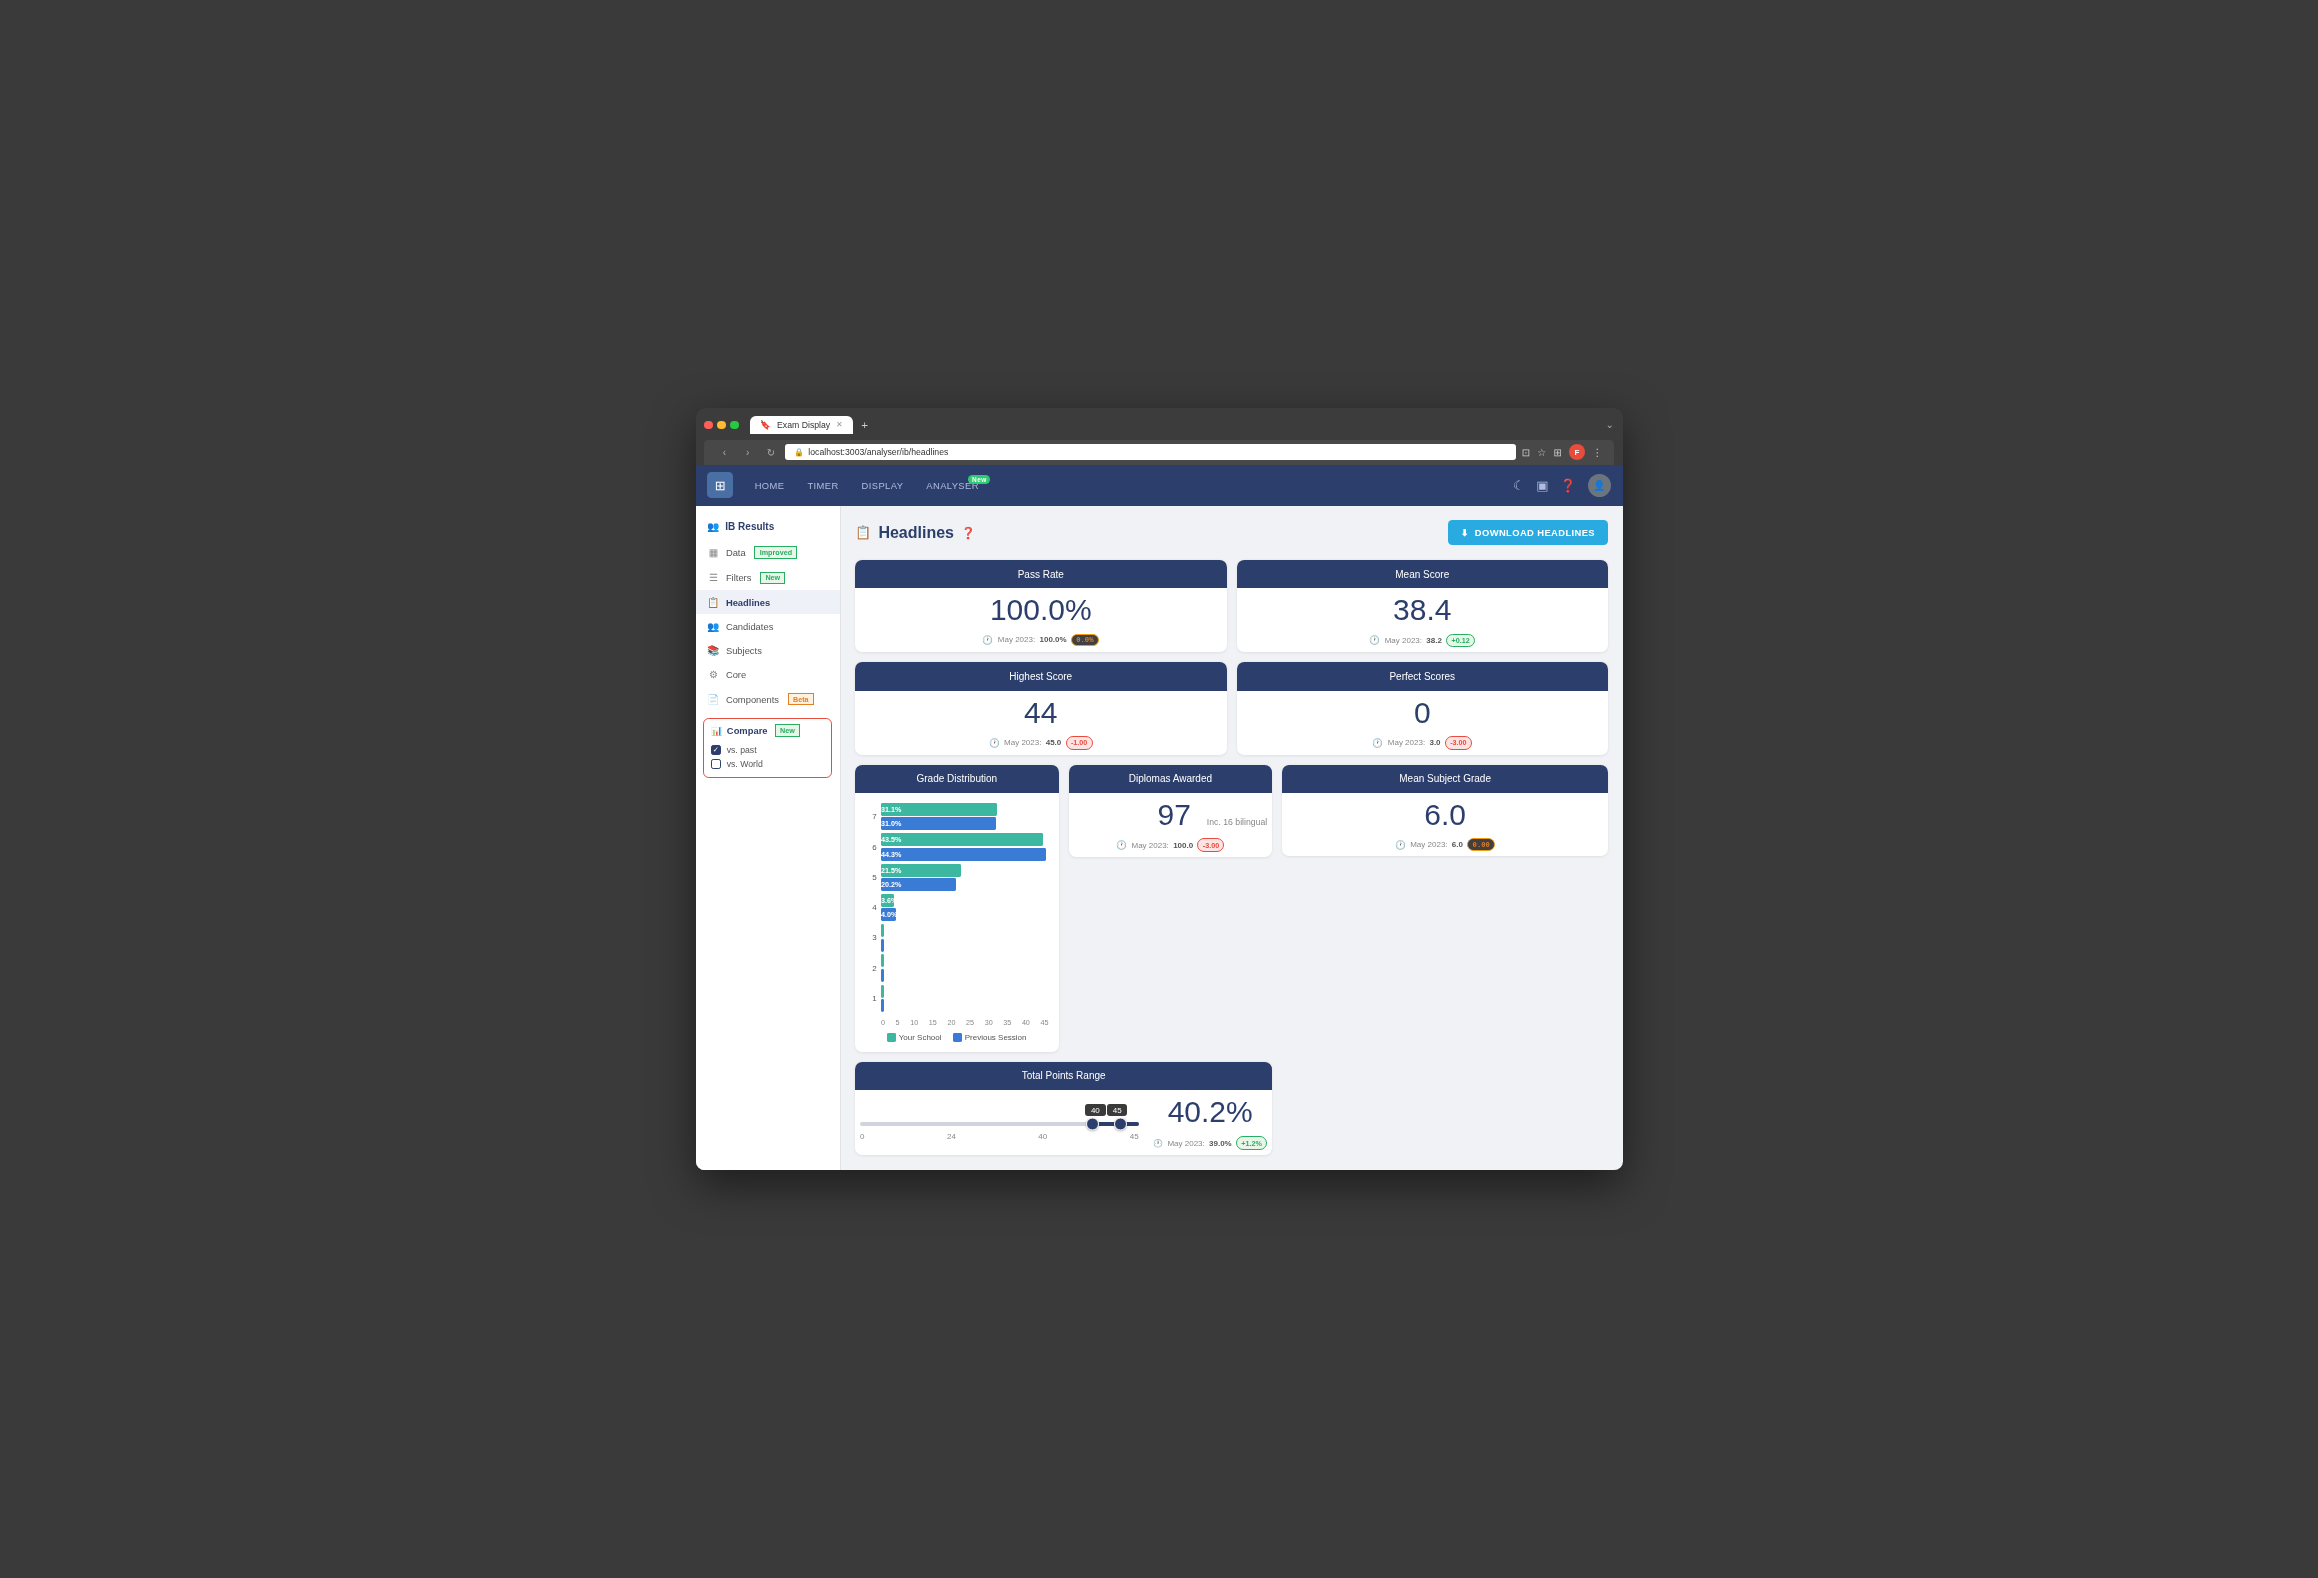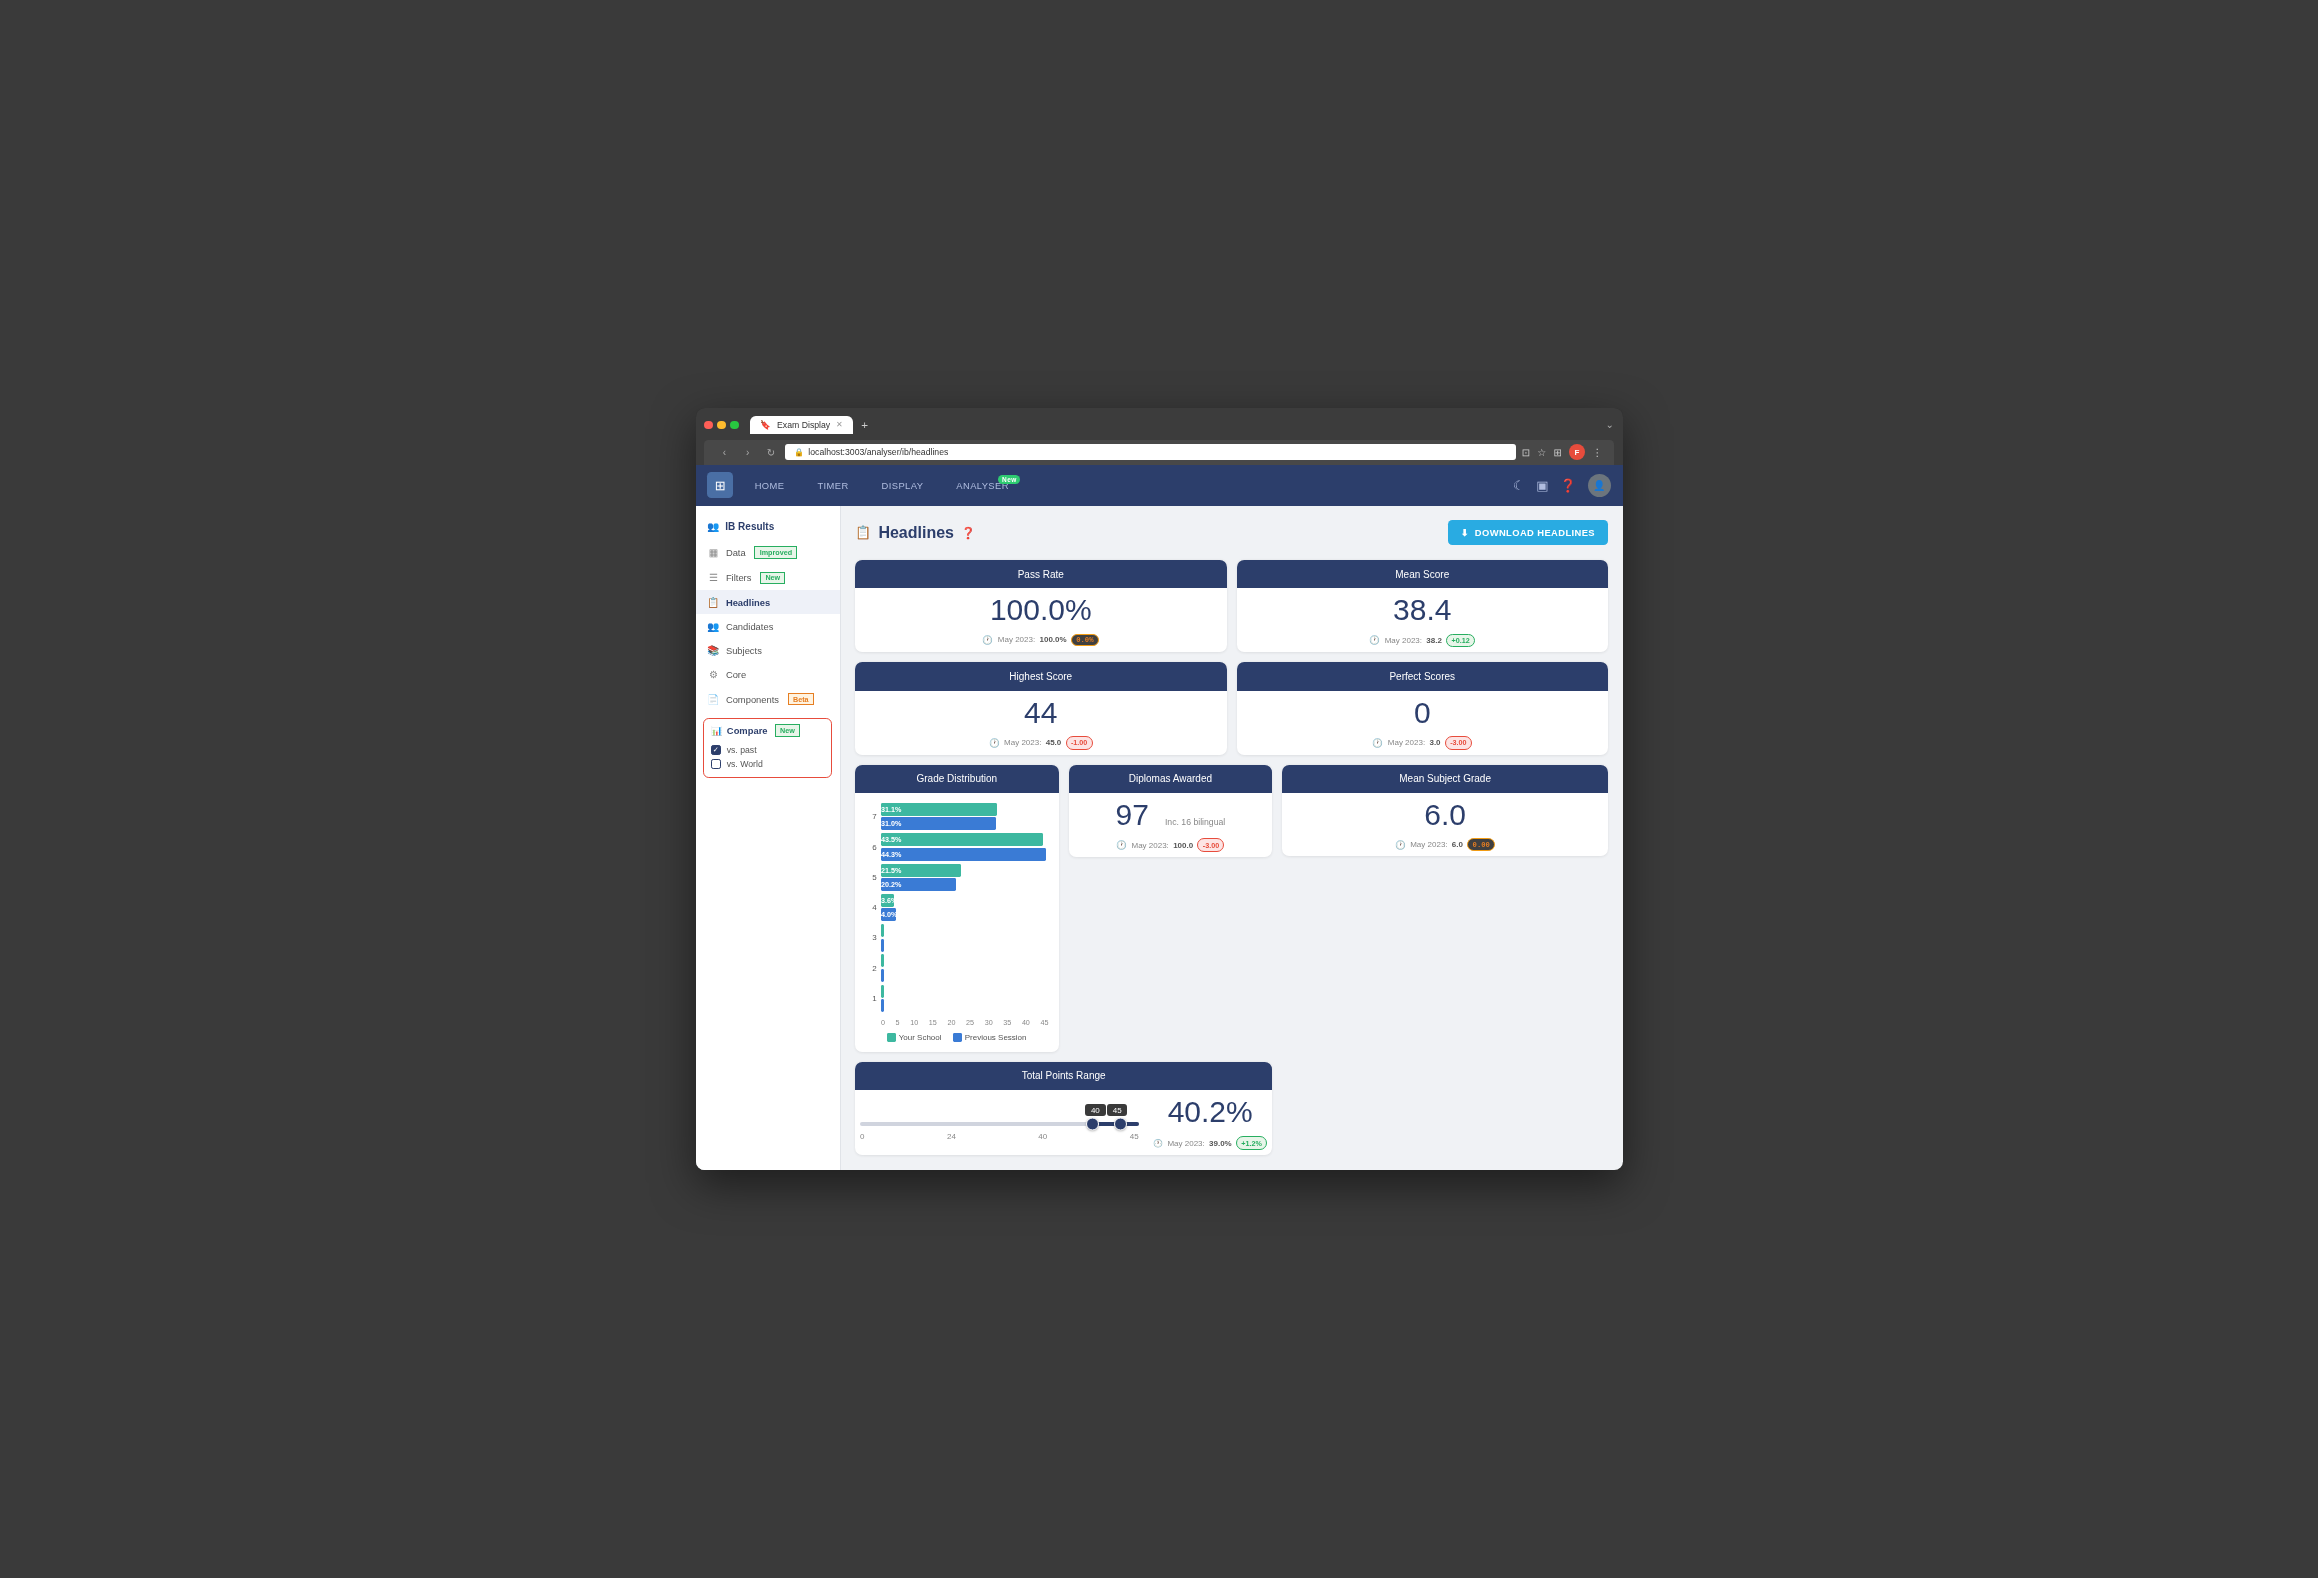--- a/index.html
+++ b/index.html
@@ -27,21 +27,21 @@
     .nav-icons { display: flex; gap: 7.2px; margin-left: auto; align-items: center; }
     .nav-icon { color: #ccc; font-size: 10px; cursor: pointer; }
     .nav-avatar { width: 16px; height: 16px; border-radius: 50%; background: #e74c3c; display: flex; align-items: center; justify-content: center; color: white; font-size: 8px; font-weight: bold; }
     
     
     .app { background: #f0f2f5; display: flex; flex-direction: column; height: calc(100% - 58px); }
     
     
     .top-nav { background: #2c3e6b; display: flex; align-items: center; padding: 0 11.6px; height: 41px; }
     .app-logo { width: 26px; height: 26px; background: #4a6fa5; border-radius: 4.3px; display: flex; align-items: center; justify-content: center; color: white; font-size: 13px; margin-right: 11.6px; }
-    .nav-items { display: flex; gap: 13px; }
+    .nav-items { display: flex; gap: 3px; }
     .nav-item { color: #b0bde0; font-size: 9.4px; font-weight: 500; padding: 5.8px 10px; border-radius: 2.9px; cursor: pointer; letter-spacing: 0.4px; }
     .nav-item-badge { position: relative; }
     .badge-new { background: #2ecc71; color: white; font-size: 6.5px; padding: 0.7px 3.6px; border-radius: 7.2px; position: absolute; top: 1.4px; right: -1.4px; font-weight: 700; }
     .top-nav-right { margin-left: auto; display: flex; gap: 11.6px; align-items: center; }
     .top-icon { color: #b0bde0; font-size: 13px; cursor: pointer; }
     .top-avatar { width: 23px; height: 23px; border-radius: 50%; background: #6c757d; display: flex; align-items: center; justify-content: center; color: white; font-size: 10px; cursor: pointer; }
     
     
     .content-area { display: flex; flex: 1; overflow: hidden; }
     
@@ -293,21 +293,21 @@
 
         <div style="display: grid; grid-template-columns: 1fr 1fr 1.6fr; gap: 10px;">
 
           <div style="display: flex; flex-direction: column; gap: 10px;">
 
             <div class="stat-card">
               <div class="stat-card-header">
                 <span>Diplomas Awarded</span>
               </div>
               <div class="stat-card-body">
-                <div style="display:flex; align-items:baseline; justify-content:center; gap:16px;">
+                <div style="display:flex; align-items:baseline; justify-content:flex-end; gap:16px;">
                   <div class="stat-value">97</div>
                   <div style="font-size:8.7px; color:#888;">Inc. 16 bilingual</div>
                 </div>
                 <div class="stat-comparison">
                   <span style="font-size:8.7px;">🕐</span>
                   <span class="comparison-label">May 2023:</span>
                   <span class="comparison-value">100.0</span>
                   <span class="change-badge change-negative">-3.00</span>
                 </div>
               </div>

